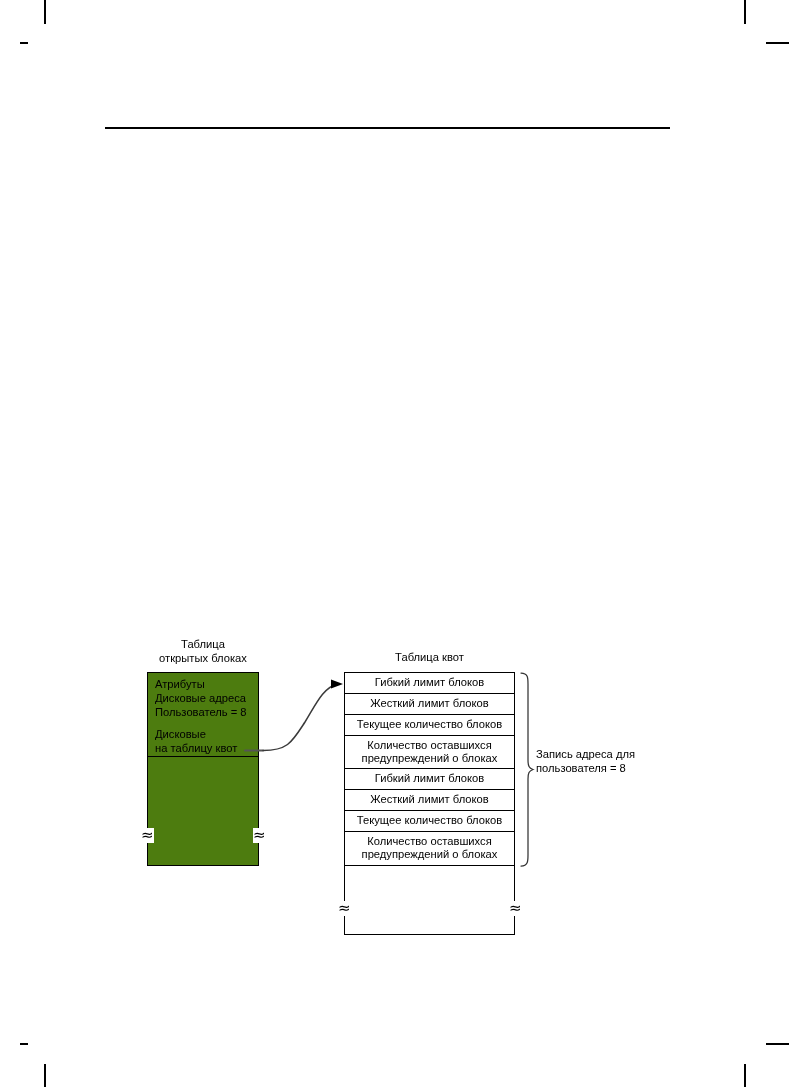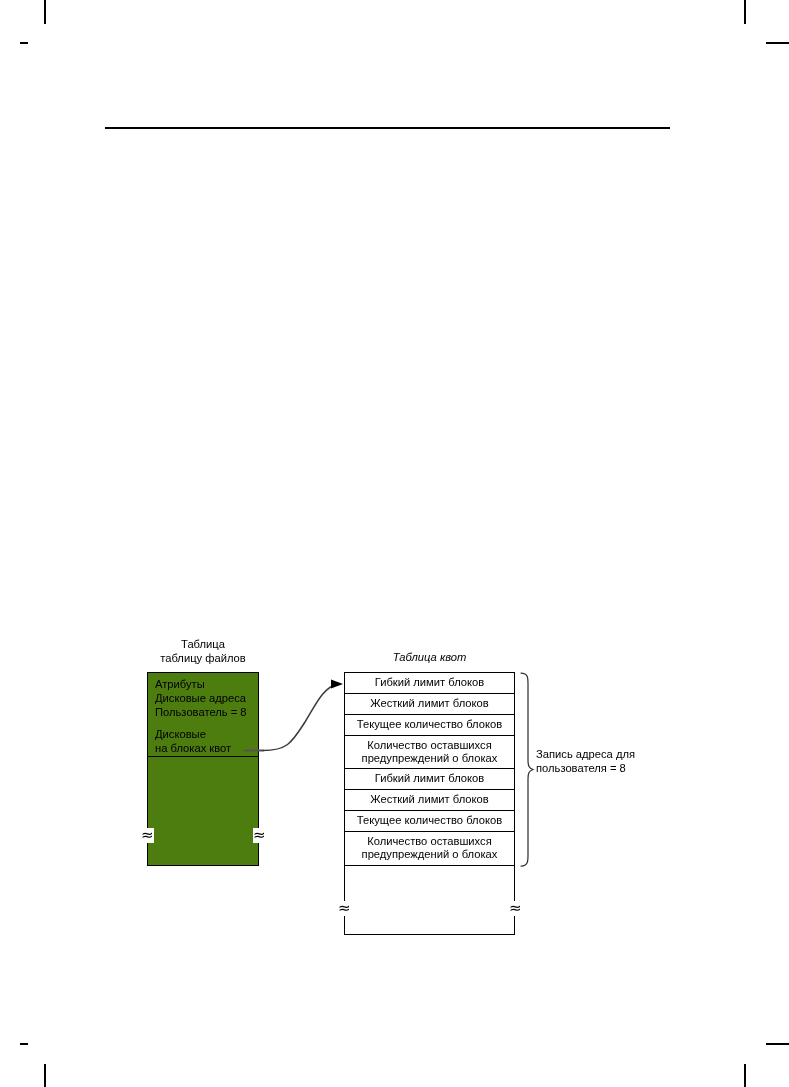--- a/index.html
+++ b/index.html
@@ -160,34 +160,34 @@
   <div class="crop crop-v" style="left:44px;  top:1064px; height:23px;"></div>
   <div class="crop crop-h" style="left:766px; top:1043px; width:23px;"></div>
   <div class="crop crop-v" style="left:744px; top:1064px; height:23px;"></div>
 
   <div class="header-rule"></div>
 
   <div id="figure">
 
     <div class="cap" style="left:147px; top:638px; width:112px;">
       <span>Таблица</span><br>
-      <span>таблицу файлов</span>
-    </div>
-
-    <div class="cap" style="left:344px; top:651px; width:171px;font-style:italic;">Таблица квот</div>
+      <span>открытых блоках</span>
+    </div>
+
+    <div class="cap" style="left:344px; top:651px; width:171px;">Таблица квот</div>
 
     <div class="oft">
       <div class="oft-divider"></div>
       <div class="oft-text">
         <span>Атрибуты</span><br>
         <span>Дисковые адреса</span><br>
         <span>Пользователь = 8</span>
         <span class="gap"></span>
         <span>Дисковые</span><br>
-        <span>на блоках квот</span>
+        <span>на таблицу квот</span>
       </div>
     </div>
 
     <div class="squig" style="left:141px; top:828px;">≈</div>
     <div class="squig" style="left:253px; top:828px;">≈</div>
 
     <div class="qt">
       <div class="qt-row">Гибкий лимит блоков</div>
       <div class="qt-row">Жесткий лимит блоков</div>
       <div class="qt-row">Текущее количество блоков</div>

